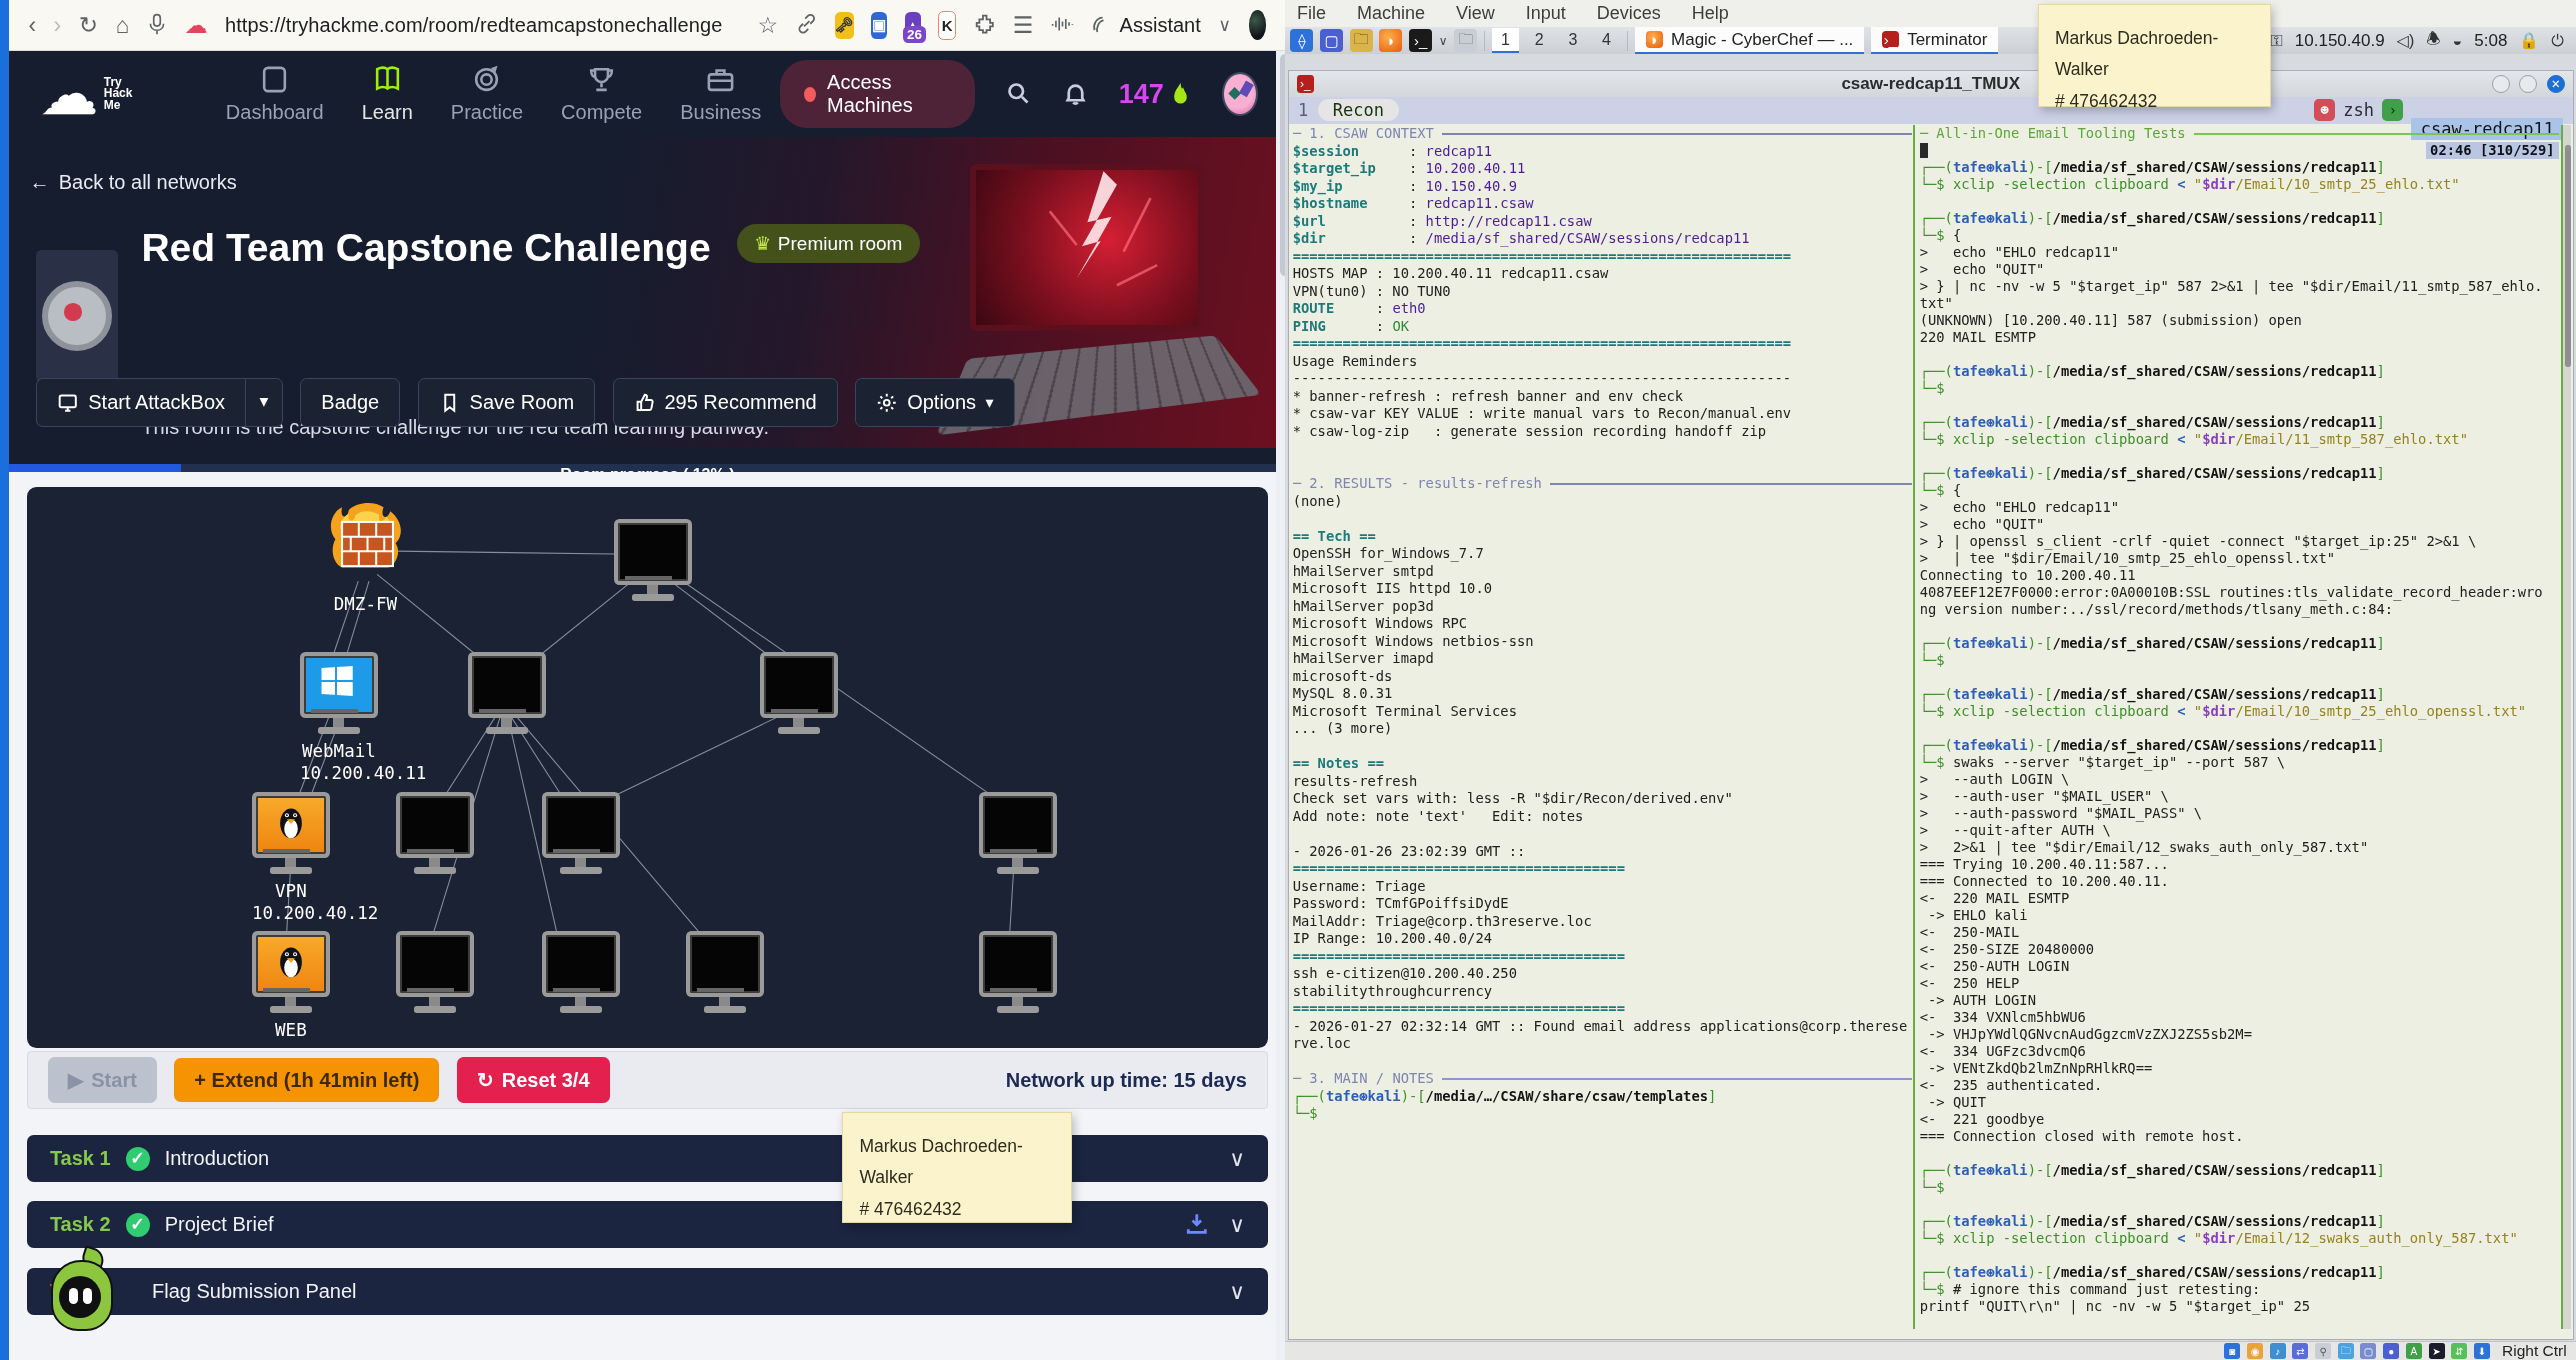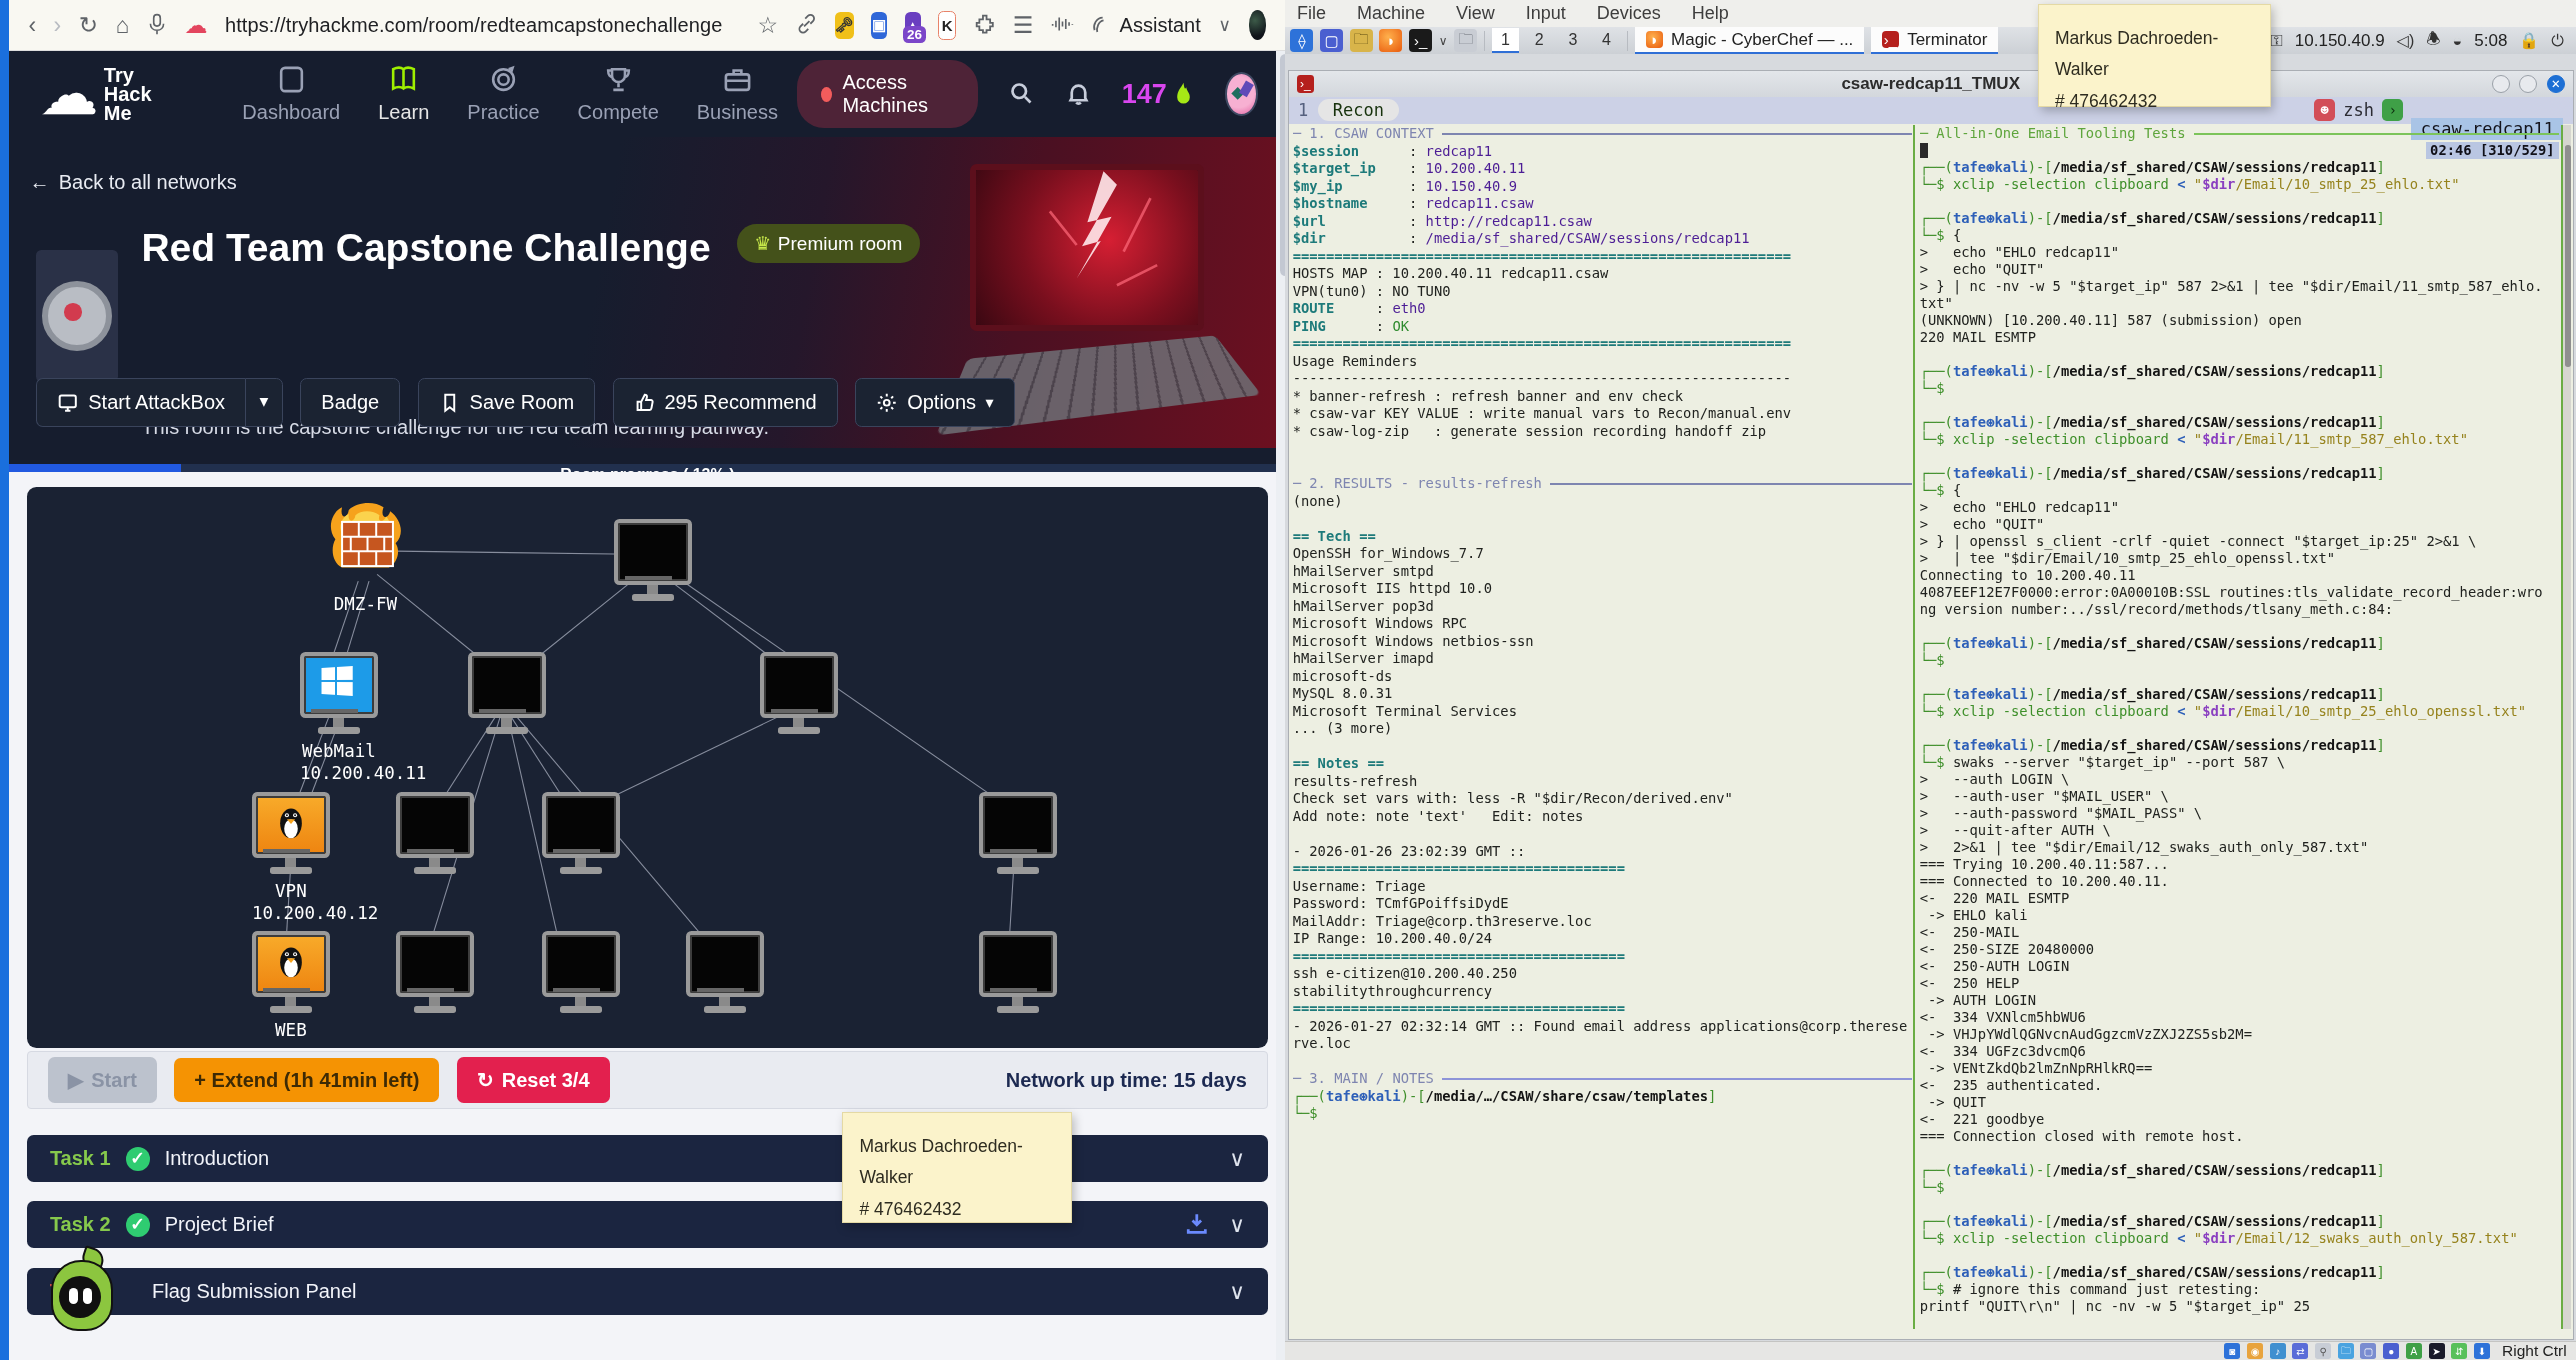--- a/index.html
+++ b/index.html
@@ -15,21 +15,21 @@
   #favicon{font-size:23px;color:#e3455e;}
   #urlbar .spacer{flex:1;}
   .ext-chip{width:27px;height:27px;border-radius:5.4px;display:flex;align-items:center;justify-content:center;font-size:15px;font-weight:bold;color:#fff;position:relative;}
   .badge26{position:absolute;bottom:-4px;right:-5.4px;background:#7b46c9;color:#fff;border-radius:5.4px;font-size:13.5px;padding:0.7px 4px;font-weight:bold;}
   #assistant{display:flex;align-items:center;gap:6.7px;color:#202124;font-size:20px;}
   #avatar-browser{width:30px;height:30px;border-radius:50%;background:radial-gradient(circle at 35% 35%,#3c5a48,#10131a 70%);}
   
   #thm-nav{left:0;top:51px;width:1276px;height:86px;background:#161d2e;display:flex;align-items:center;}
   #thm-logo{display:flex;align-items:center;gap:5.4px;margin-left:30px;color:#fff;}
   #thm-cloud{font-size:59px;color:#fff;line-height:1;}
-  #thm-wordmark{font-size:20px;font-weight:bold;line-height:.95;}
+  #thm-wordmark{font-size:12px;font-weight:bold;line-height:.95;}
   .nav-item{display:flex;flex-direction:column;align-items:center;gap:5.4px;margin:0 19px;color:#9aa1b5;font-size:20px;cursor:pointer;}
   .nav-item svg{width:31px;height:31px;stroke:#9aa1b5;fill:none;stroke-width:2;}
   .nav-item.active{color:#e5e5e5;}
   .nav-item.active svg{stroke:#9fef00;}
   #nav-right{margin-left:auto;display:flex;align-items:center;gap:30px;margin-right:27px;}
   #access-machines{background:#4e2337;border-radius:27px;padding:10.8px 24px;display:flex;align-items:center;gap:10.8px;color:#fff;font-size:20px;}
   #access-dot{width:15px;height:15px;border-radius:50%;background:#f25c5c;}
   .hdr-icon svg{width:27px;height:27px;stroke:#c7cddb;fill:none;stroke-width:2.4;}
   #streak{color:#d946ef;font-size:27px;font-weight:bold;display:flex;align-items:center;gap:5.4px;}
   #avatar-thm{width:40px;height:40px;border-radius:50%;background:radial-gradient(circle at 40% 45%,#f7b0d2 55%,#e15fa0);border:2px solid #3f4a63;position:relative;overflow:hidden;}

